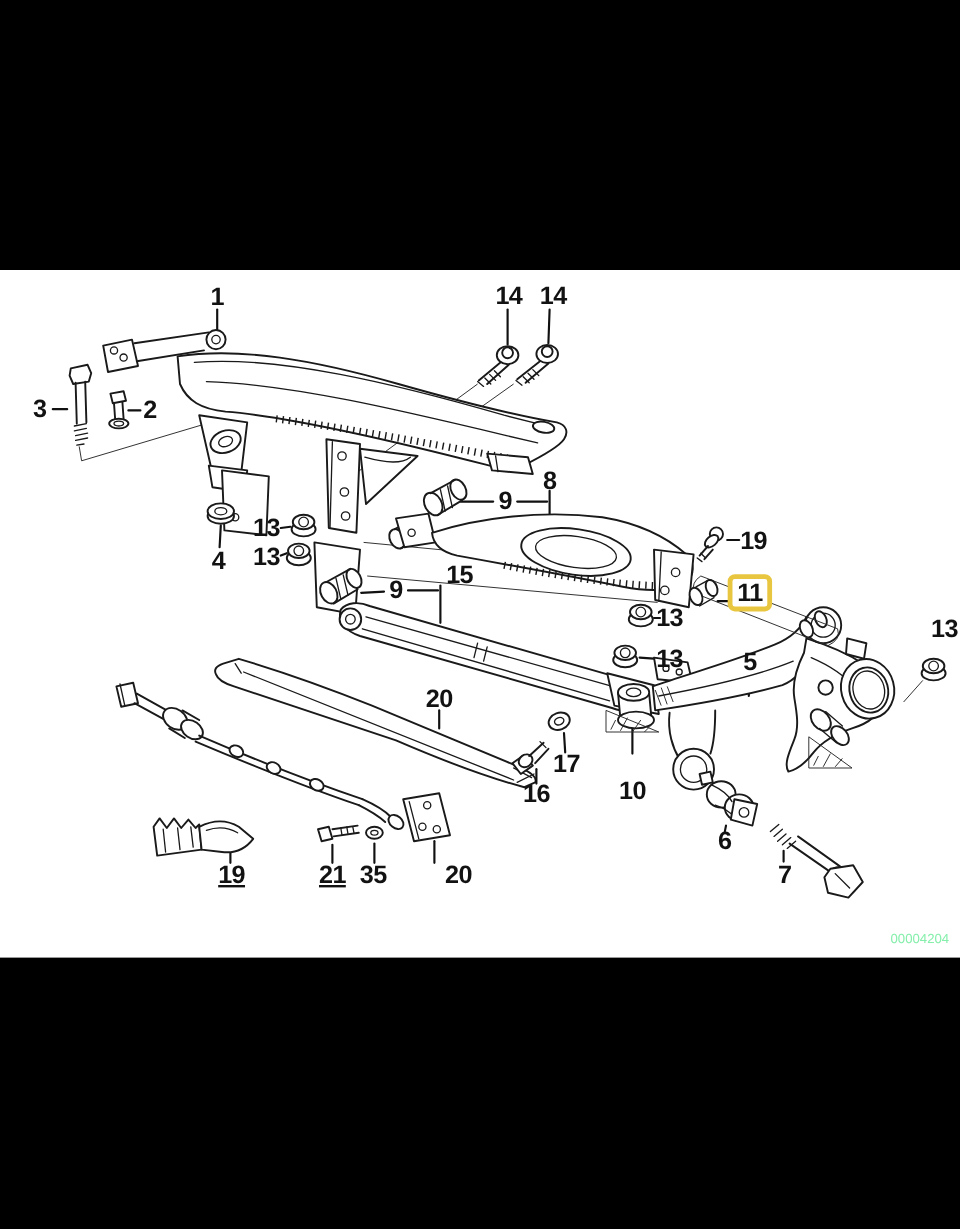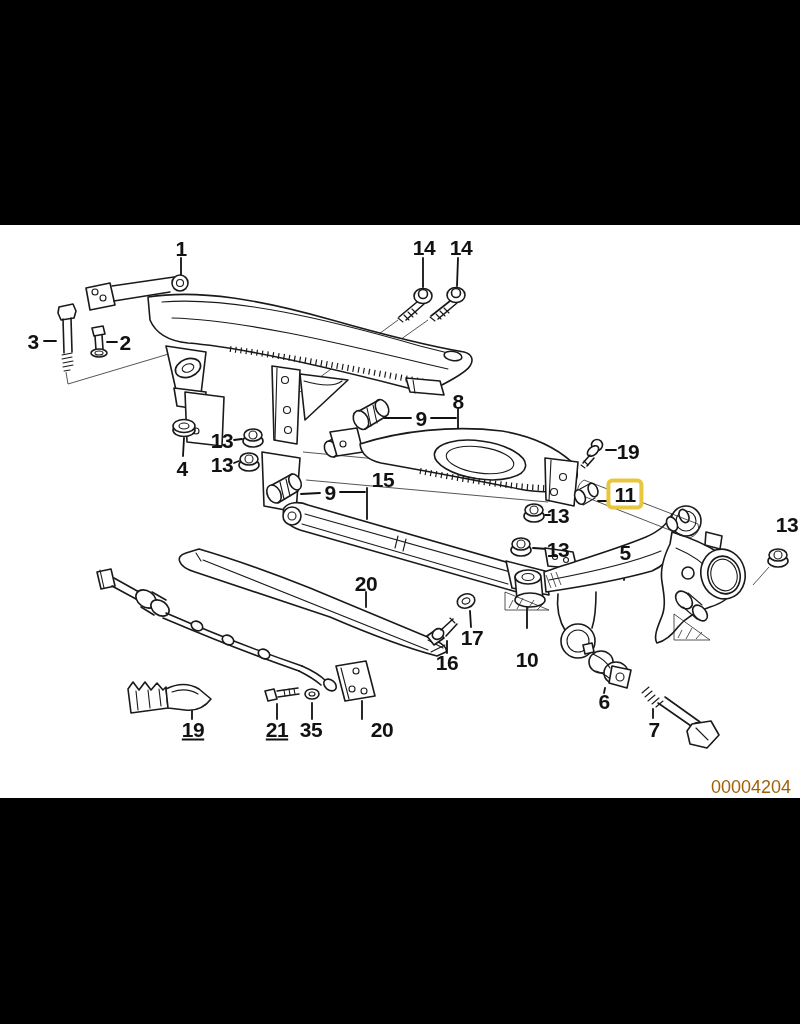--- a/index.html
+++ b/index.html
@@ -5,21 +5,21 @@
   html,body{margin:0;padding:0;background:#000;}
   #page{position:relative;width:800px;height:1024px;background:#000;overflow:hidden;
         font-family:"Liberation Sans","DejaVu Sans",sans-serif;}
   #paper{position:absolute;left:0;top:225px;width:800px;height:573px;background:#fff;}
   #art{position:absolute;left:0;top:0;}
   #callout-layer{position:absolute;left:0;top:0;width:800px;height:1024px;pointer-events:none;}
   .callout{position:absolute;transform:translate(-50%,-50%);font-weight:bold;
            font-size:21px;line-height:1;color:#121212;letter-spacing:-0.5px;
            pointer-events:auto;cursor:default;background:transparent;}
   .callout.highlight{border:4px solid #E9C63F;border-radius:6px;padding:1px 4px;background:#fff;}
-  #doc-number{position:absolute;right:9px;top:777px;font-size:18px;color:#a16207;
+  #doc-number{position:absolute;right:9px;top:777px;font-size:11px;color:#86efac;
               letter-spacing:0px;font-family:"Liberation Sans","DejaVu Sans",sans-serif;}
   svg *{vector-effect:non-scaling-stroke;}
   .ln{fill:none;stroke:#1a1a1a;stroke-width:1.6;stroke-linecap:round;stroke-linejoin:round;}
   .lnf{fill:#ffffff;stroke:#1a1a1a;stroke-width:1.6;stroke-linejoin:round;}
   .dt{fill:none;stroke:#1a1a1a;stroke-width:1.1;stroke-linecap:round;}
   .th{fill:none;stroke:#2a2a2a;stroke-width:0.8;}
   .ld{fill:none;stroke:#111;stroke-width:1.8;stroke-linecap:round;}
   .hatch{fill:none;stroke:#1a1a1a;stroke-width:6;stroke-dasharray:1.2 4.2;}
 </style>
 </head>

